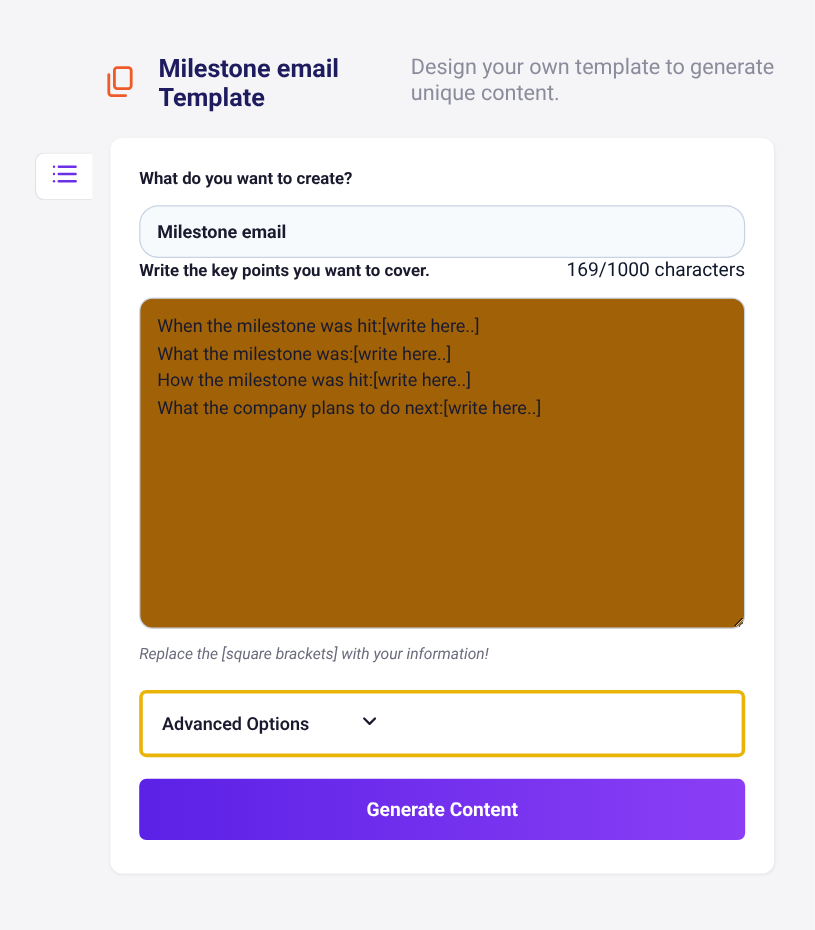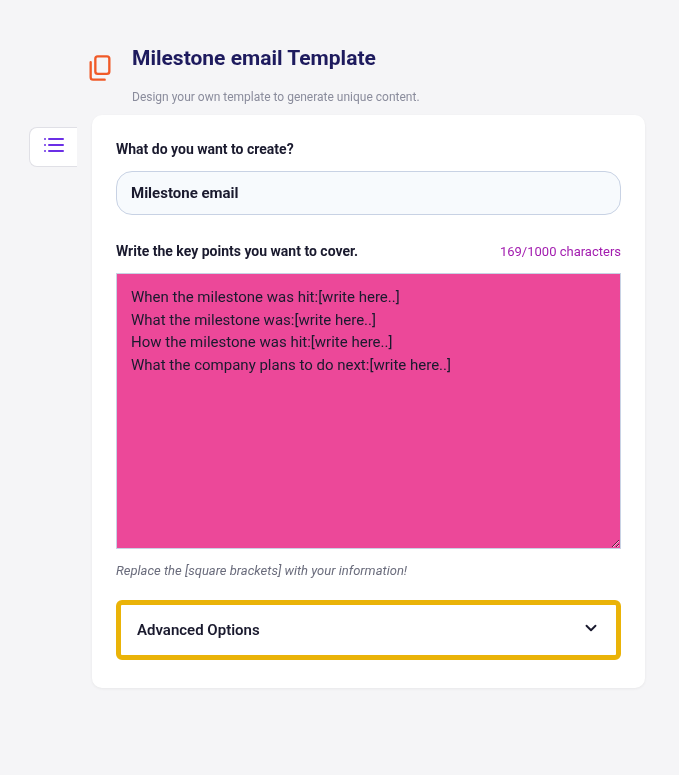--- a/index.html
+++ b/index.html
@@ -22,30 +22,30 @@
       gap: 18px;
     }
     .header-icon {
       width: 28px;
       height: 28px;
       flex-shrink: 0;
       margin-top: 8px;
     }
     .header-text {
       display: flex;
-      flex-direction: column;
+      flex-direction: row;
       gap: 20px;
     }
     .header-title {
       font-size: 21px;
       font-weight: 700;
       color: #1e1b5e;
     }
     .header-subtitle {
-      font-size: 12px;
+      font-size: 18px;
       color: #8a8c9c;
     }
     .list-tab {
       position: absolute;
       left: 29px;
       top: 127px;
       width: 48px;
       height: 40px;
       background: #fff;
       border: 1px solid #e0e0e6;
@@ -81,56 +81,54 @@
       font-size: 15px;
       font-weight: 700;
       color: #1a1a2e;
       font-family: inherit;
       outline: none;
     }
     .label-row {
       display: flex;
       justify-content: space-between;
       align-items: flex-end;
-      margin-top: 28px;
       margin-bottom: 14px;
     }
     .char-count {
-      font-size: 13px;
-      color: #a21caf;
+      font-size: 16px;
+      color: #0f172a;
     }
     .textarea-input {
       width: 100%;
       height: 276px;
       padding: 12px 14px;
       border: 1px solid #c8d2e4;
-      border-radius: 0;
-      background: #ec4899;
+      border-radius: 11px;
+      background: #a16207;
       font-size: 15px;
       color: #1a1a2e;
       font-family: inherit;
       line-height: 1.5;
       resize: both;
       outline: none;
     }
     .hint-text {
       font-size: 13px;
       font-style: italic;
       color: #6a6c7c;
       margin-top: 10px;
     }
     .advanced-options {
       margin-top: 22px;
       width: 100%;
       padding: 14px 16px;
-      border: 5px solid #eab308;
+      border: 3px solid #eab308;
       border-radius: 6px;
       background: #fff;
       display: flex;
-      justify-content: space-between;
       align-items: center;
       cursor: pointer;
       font-size: 15px;
       font-weight: 600;
       color: #1a1a2e;
       gap: 41px;
     }
     .generate-btn {
       margin-top: 18px;
       width: 100%;
@@ -190,13 +188,14 @@
 
   <div class="advanced-options">
     <span>Advanced Options</span>
     <span>
       <svg width="18" height="18" viewBox="0 0 24 24" fill="none" stroke="#1a1a2e" stroke-width="2.5" stroke-linecap="round" stroke-linejoin="round">
         <polyline points="6 9 12 15 18 9"></polyline>
       </svg>
     </span>
   </div>
 
+  <button class="generate-btn">Generate Content</button>
 </div>
 
 </body></html>

